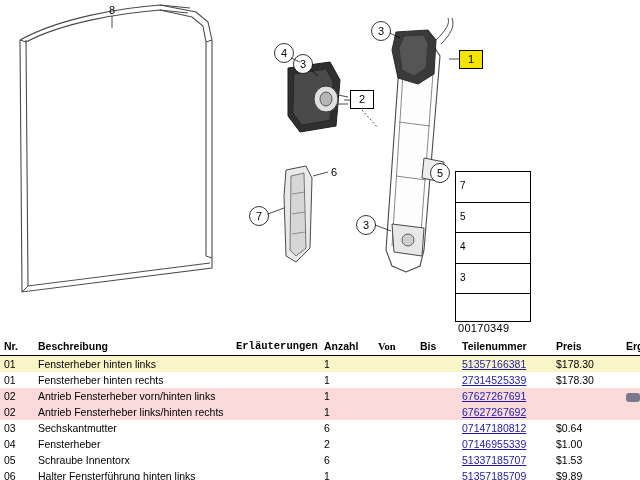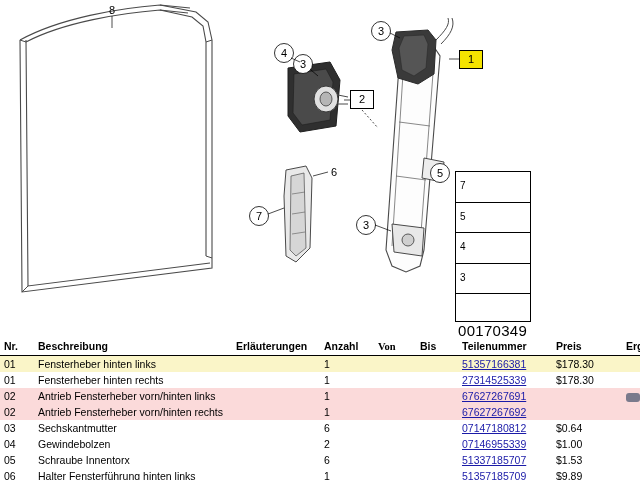--- a/index.html
+++ b/index.html
@@ -66,21 +66,21 @@
   .c-nr      { width: 26px; }
   .c-desc    { width: 190px; }
   .c-erl     { width: 80px; text-align: left;}
   .c-anz     { width: 46px; }
   .c-von     { width: 34px; }
   .c-bis     { width: 34px; }
   .c-teil    { width: 86px; }
   .c-preis   { width: 62px; }
   .c-erg     { width: 80px; }
   th.c-desc  { text-align: center; }
-  th.c-erl   { text-align: center; }
+  th.c-erl   { text-align: center; font-family: Liberation Mono, monospace; }
   th.c-anz   { text-align: center; }
   th.c-von   { text-align: center; font-family: Liberation Serif, serif; }
   th.c-bis   { text-align: center; margin-left: 16px; }
   th.c-teil  { text-align: center; margin-top: 20px; }
   th.c-preis { text-align: center; }
   th.c-erg   { text-align: center; }
   td.c-anz, td.c-von, td.c-bis { text-align: left; }
   .row-yellow { background: #faf5c8; }
   .row-pink   { background: #fbdada; }
   .row-white  { background: #ffffff; }
@@ -116,21 +116,21 @@
   .legend-num {
     position: absolute;
     left: 4px;
     top: 8px;
     font-size: 10px;
   }
   #legend-code {
     position: absolute;
     left: 458px;
     top: 322px;
-    font-size: 15px;
+    font-size: 11px;
     letter-spacing: 0.3px;
   }
   #box1-highlight {
     position: absolute;
     left: 459px;
     top: 50px;
     width: 24px;
     height: 19px;
     border: 1px solid #000;
     background: #f5e400;
@@ -333,21 +333,21 @@
         <td class="c-erl"></td>
         <td class="c-anz">1</td>
         <td class="c-von"></td>
         <td class="c-bis"></td>
         <td class="c-teil"><span class="partlink">67627267691</span></td>
         <td class="c-preis"></td>
         <td class="c-erg"><span class="erg-icon"></span></td>
       </tr>
       <tr class="row-pink">
         <td class="c-nr">02</td>
-        <td class="c-desc">Antrieb Fensterheber vorn/hinten rechts</td>
+        <td class="c-desc">Antrieb Fensterheber links/hinten rechts</td>
         <td class="c-erl"></td>
         <td class="c-anz">1</td>
         <td class="c-von"></td>
         <td class="c-bis"></td>
         <td class="c-teil"><span class="partlink">67627267692</span></td>
         <td class="c-preis"></td>
         <td class="c-erg"></td>
       </tr>
       <tr class="row-white">
         <td class="c-nr">03</td>
@@ -355,21 +355,21 @@
         <td class="c-erl"></td>
         <td class="c-anz">6</td>
         <td class="c-von"></td>
         <td class="c-bis"></td>
         <td class="c-teil"><span class="partlink">07147180812</span></td>
         <td class="c-preis">$0.64</td>
         <td class="c-erg"></td>
       </tr>
       <tr class="row-white">
         <td class="c-nr">04</td>
-        <td class="c-desc">Gewindebolzen</td>
+        <td class="c-desc">Fensterheber</td>
         <td class="c-erl"></td>
         <td class="c-anz">2</td>
         <td class="c-von"></td>
         <td class="c-bis"></td>
         <td class="c-teil"><span class="partlink">07146955339</span></td>
         <td class="c-preis">$1.00</td>
         <td class="c-erg"></td>
       </tr>
       <tr class="row-white">
         <td class="c-nr">05</td>

